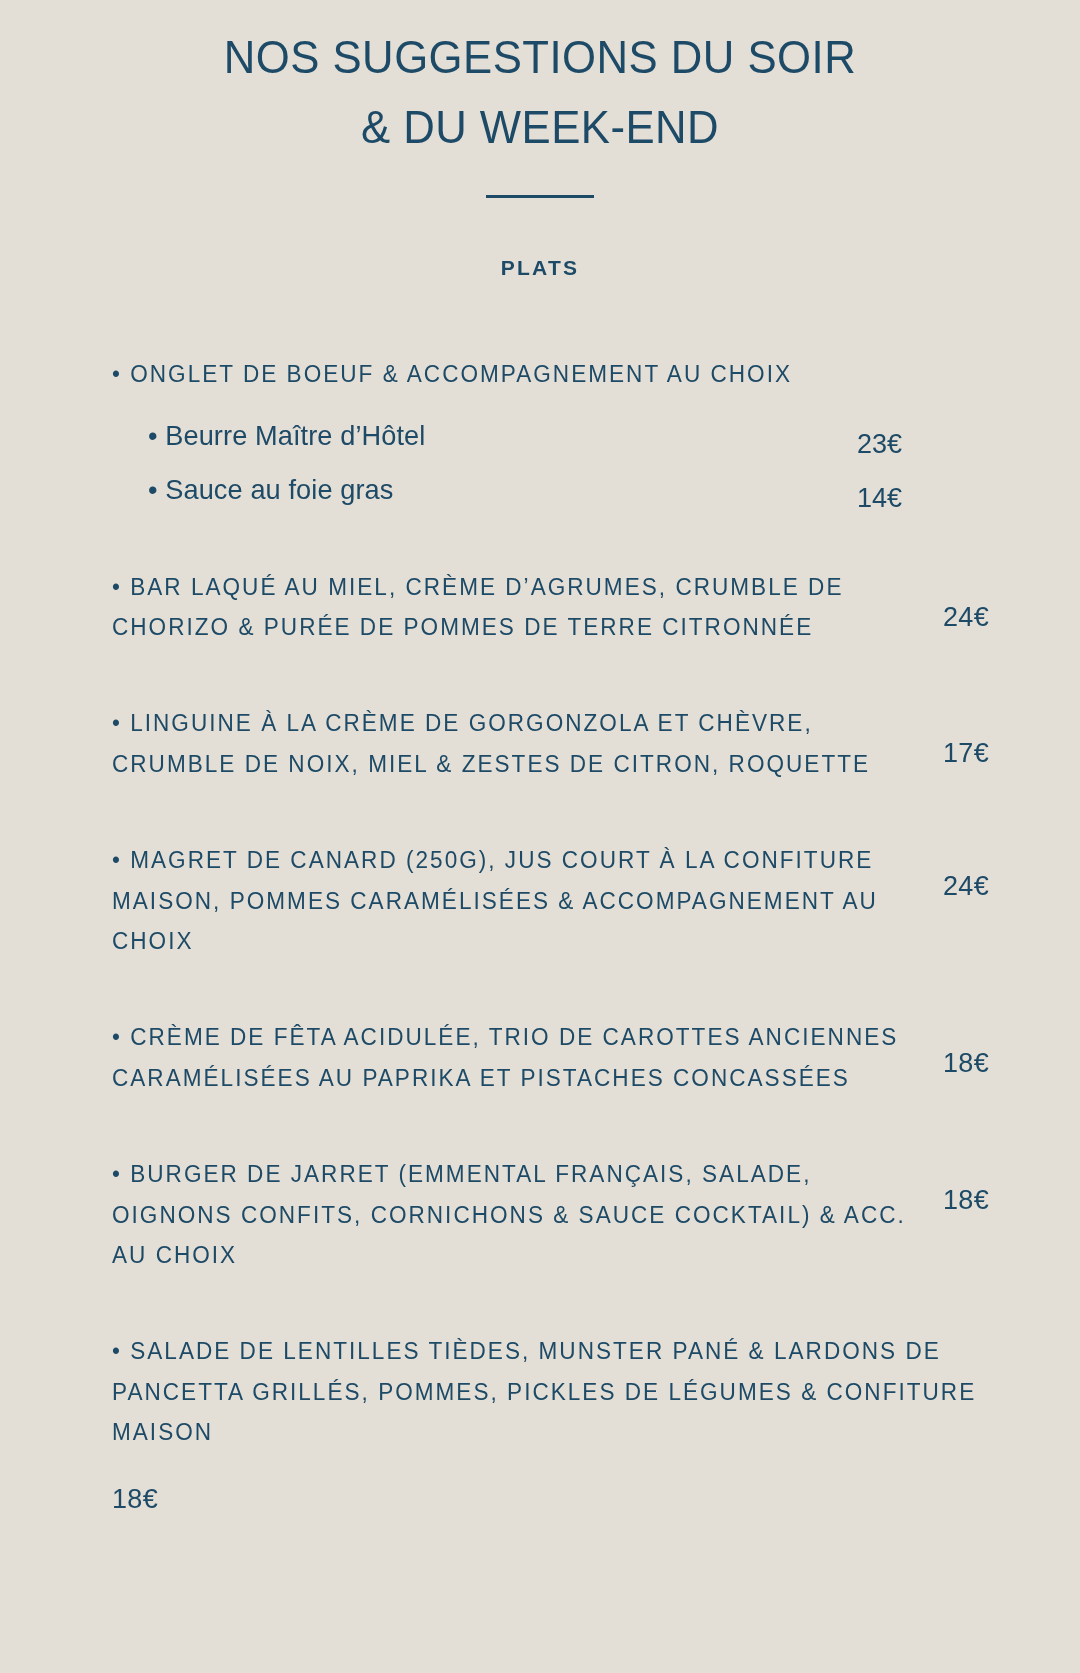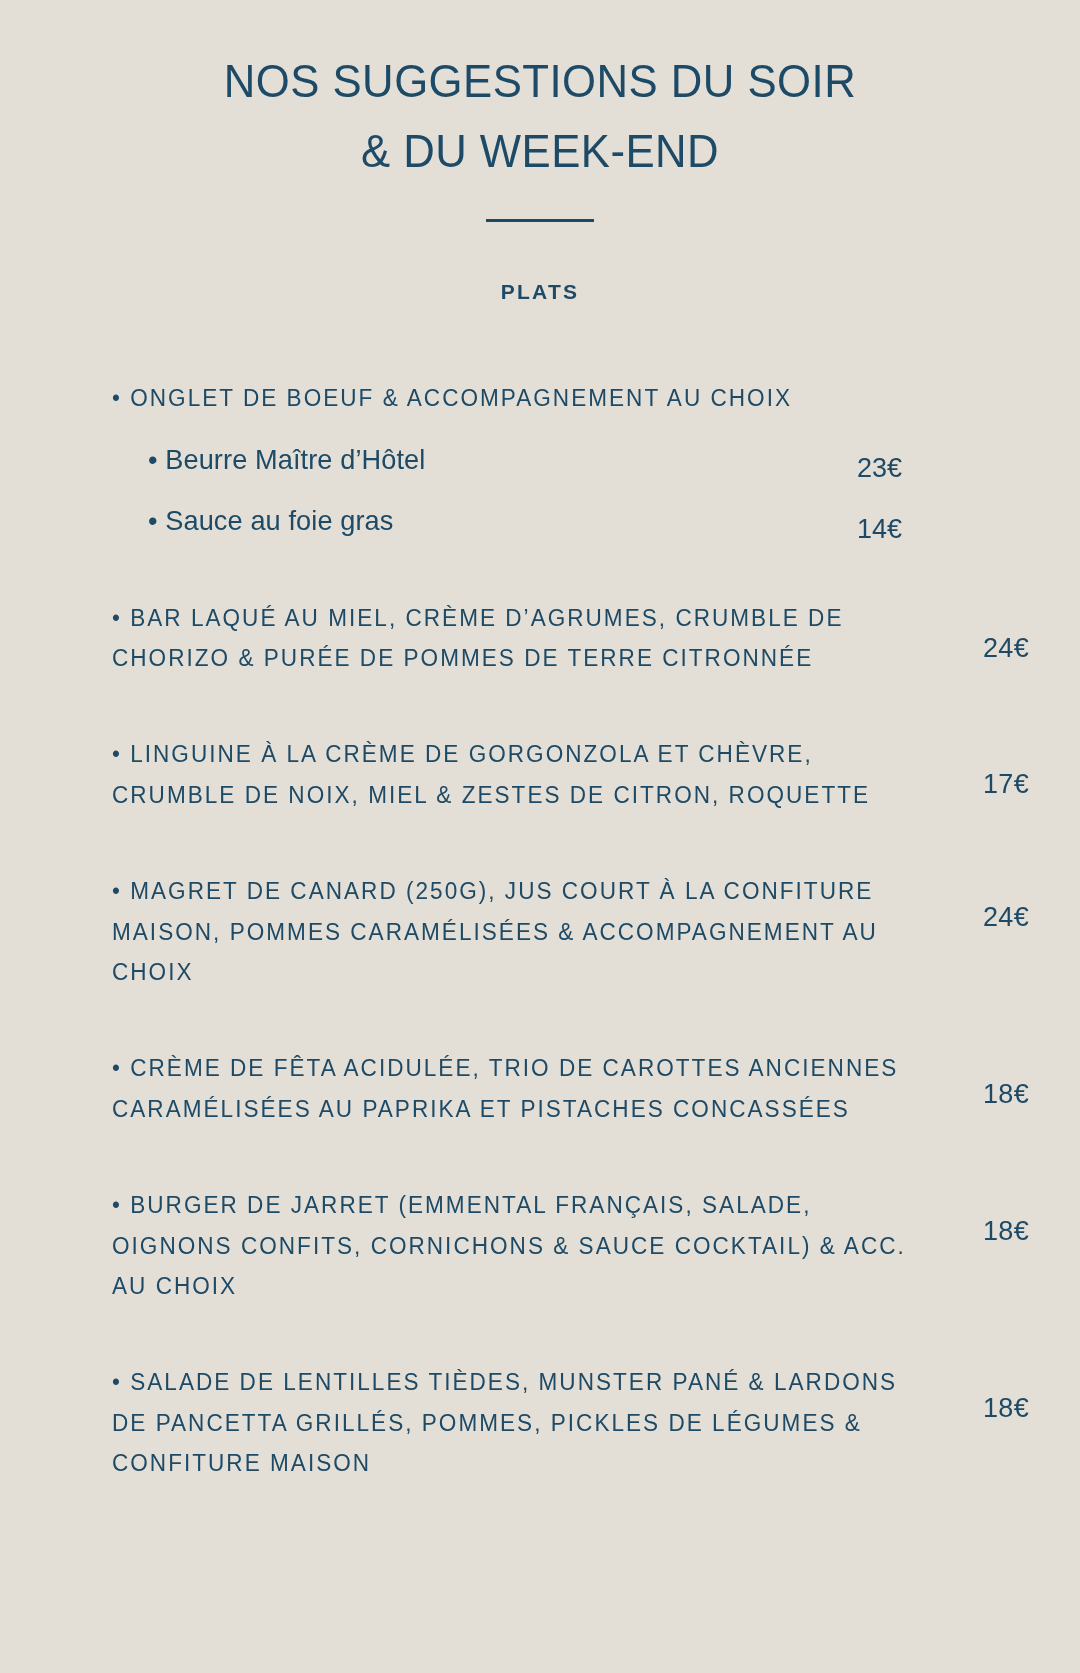--- a/index.html
+++ b/index.html
@@ -22,21 +22,20 @@
     background: #e3ded6;
     position: relative;
     overflow: hidden;
     padding: 0;
   }
 
   
   .menu-header {
     text-align: center;
     padding-top: 22px;
-    margin-top: 24px;
   }
 
   .menu-title {
     font-size: 47px;
     line-height: 1.48;
     font-weight: 400;
     letter-spacing: 0.5px;
     color: #1d4a66;
     transform: scaleX(0.93);
     transform-origin: center;
@@ -71,58 +70,57 @@
     padding: 0 51px 0 112px;
   }
 
   .menu-item {
     display: flex;
     align-items: flex-start;
     justify-content: space-between;
     margin-bottom: 56px;
   }
 
-  .menu-item:last-child { margin-bottom: 0; }
+  .menu-item:last-child { margin-bottom: 0; flex-direction: column; }
 
   .item-body { flex: 1 1 auto; min-width: 0; }
 
   .item-name {
     font-size: 23.5px;
     line-height: 1.72;
     letter-spacing: 2.1px;
     text-transform: uppercase;
     color: #1d4a66;
     transform: scaleX(0.96);
     transform-origin: left center;
   }
 
   .item-price {
     flex: 0 0 auto;
     font-size: 27px;
     line-height: 1.2;
     letter-spacing: 0.3px;
     color: #1d4a66;
-    text-align: right;
     min-width: 86px;
     white-space: nowrap;
   }
 
   
   .price-pad-1 { padding-top: 34px; }
   .price-pad-2 { padding-top: 30px; }
 
   
   .options { margin-top: 20px; }
 
   .option-row {
     display: flex;
     align-items: baseline;
     justify-content: space-between;
     padding-left: 36px;
-    margin-bottom: 19px;
+    margin-bottom: 12px;
   }
 
   .option-row:last-child { margin-bottom: 0; }
 
   .option-name {
     font-size: 28px;
     line-height: 1.5;
     letter-spacing: 0.1px;
     color: #1d4a66;
     transform: scaleX(0.97);

